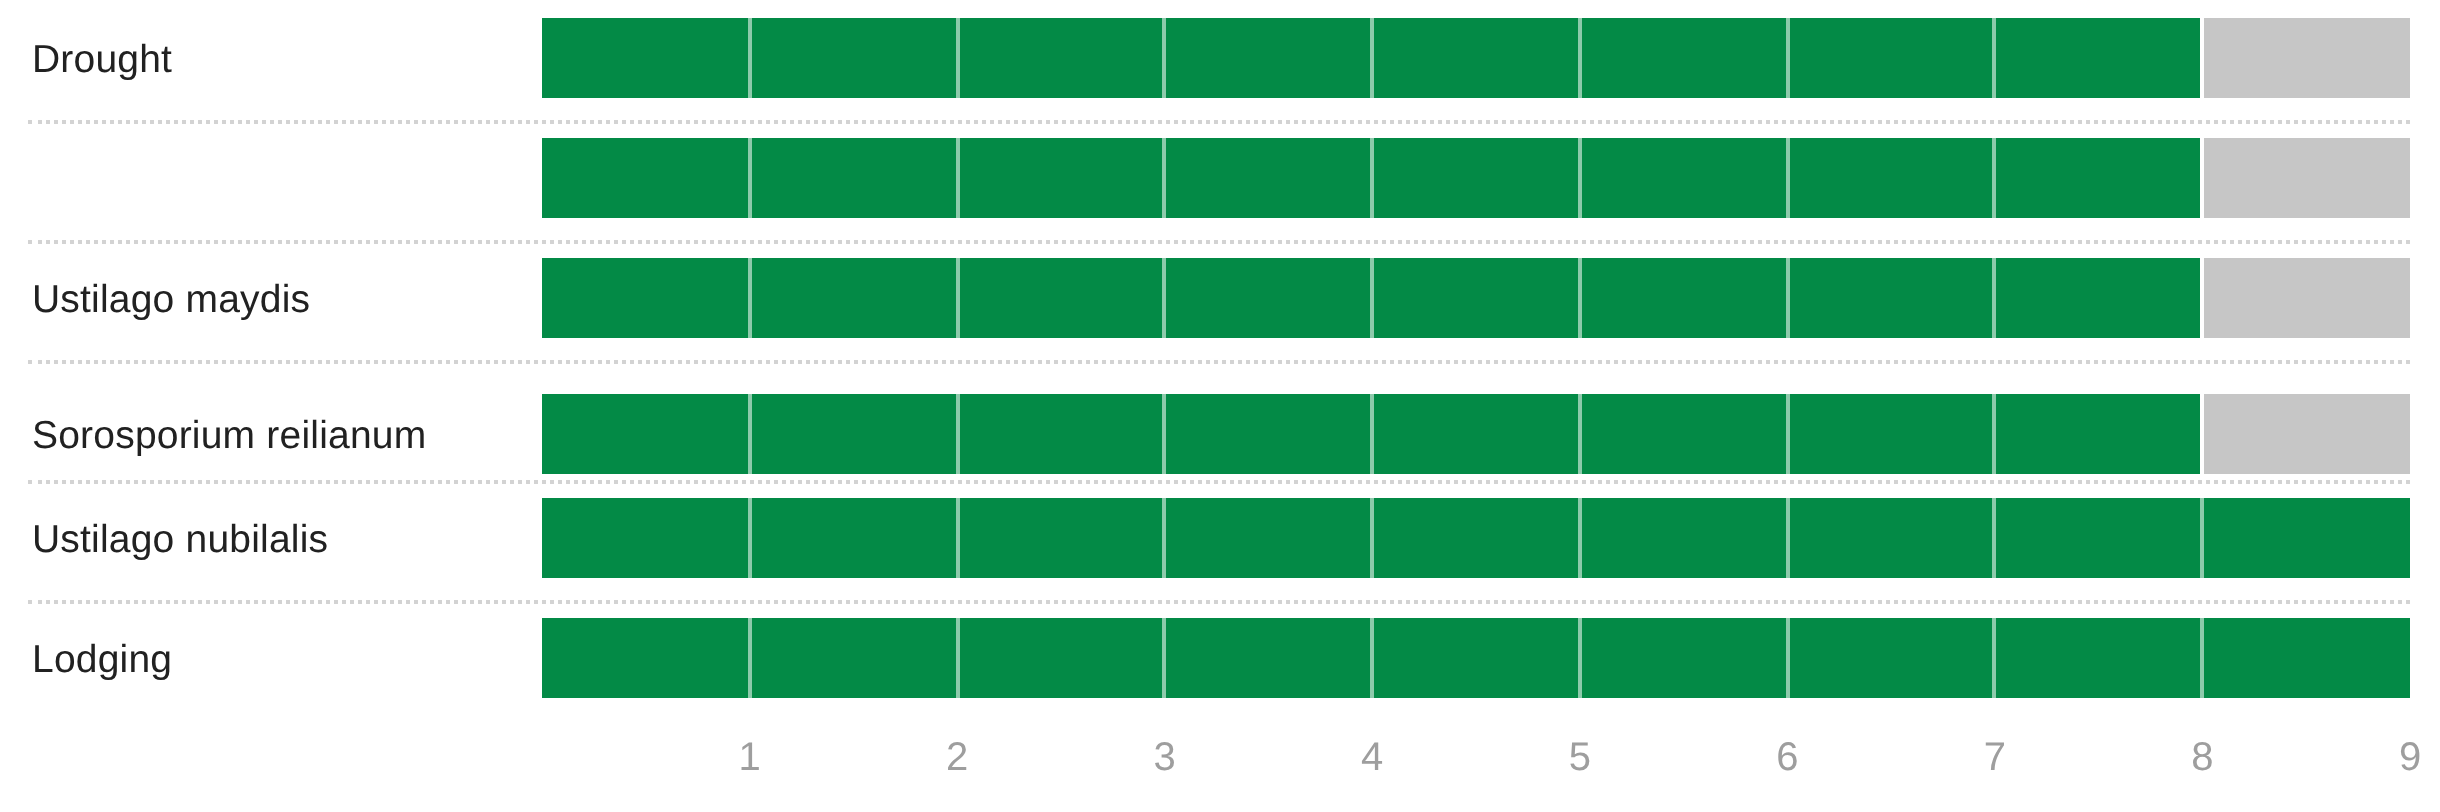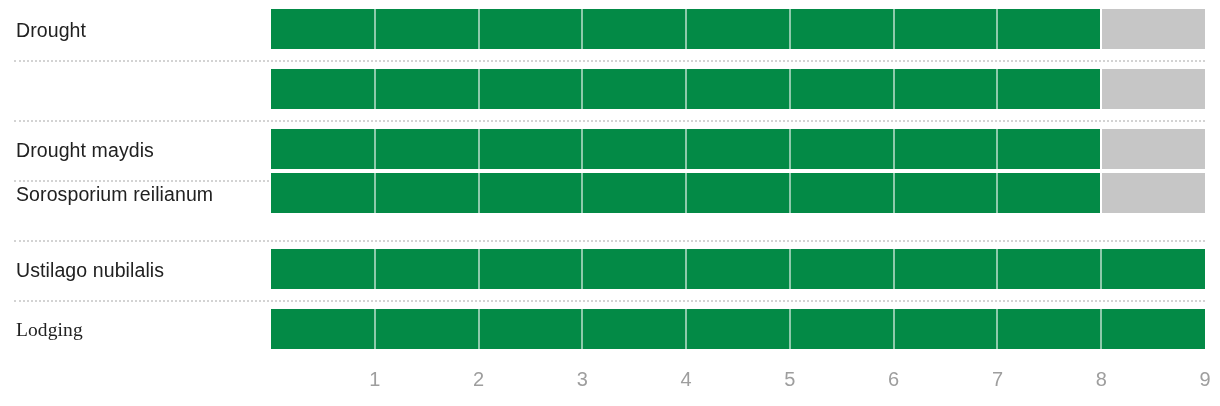--- a/index.html
+++ b/index.html
@@ -125,35 +125,35 @@
           <div class="seg-div" style="left: 310.333px;"></div>
           <div class="seg-div" style="left: 414.111px;"></div>
           <div class="seg-div" style="left: 517.889px;"></div>
           <div class="seg-div" style="left: 621.667px;"></div>
           <div class="seg-div" style="left: 725.444px;"></div>
           <div class="seg-div on-gray" style="left: 829.222px;"></div>
         </div>
       </div>
       <div class="row-sep" style="top: 120px;"></div>
       <div class="row" style="top: 120px;">
-        <div class="row-label">Drought maydis</div>
+        <div class="row-label">Ustilago maydis</div>
         <div class="bar-track" style="left: 271px; width: 934px;">
           <div class="bar-fill" style="width: 830.222px;"></div>
           <div class="seg-div" style="left: 102.778px;"></div>
           <div class="seg-div" style="left: 206.556px;"></div>
           <div class="seg-div" style="left: 310.333px;"></div>
           <div class="seg-div" style="left: 414.111px;"></div>
           <div class="seg-div" style="left: 517.889px;"></div>
           <div class="seg-div" style="left: 621.667px;"></div>
           <div class="seg-div" style="left: 725.444px;"></div>
           <div class="seg-div on-gray" style="left: 829.222px;"></div>
         </div>
       </div>
       <div class="row-sep" style="top: 180px;"></div>
-      <div class="row" style="top: 164px;">
+      <div class="row" style="top: 188px;">
         <div class="row-label">Sorosporium reilianum</div>
         <div class="bar-track" style="left: 271px; width: 934px;">
           <div class="bar-fill" style="width: 830.222px;"></div>
           <div class="seg-div" style="left: 102.778px;"></div>
           <div class="seg-div" style="left: 206.556px;"></div>
           <div class="seg-div" style="left: 310.333px;"></div>
           <div class="seg-div" style="left: 414.111px;"></div>
           <div class="seg-div" style="left: 517.889px;"></div>
           <div class="seg-div" style="left: 621.667px;"></div>
           <div class="seg-div" style="left: 725.444px;"></div>
@@ -169,21 +169,21 @@
           <div class="seg-div" style="left: 206.556px;"></div>
           <div class="seg-div" style="left: 310.333px;"></div>
           <div class="seg-div" style="left: 414.111px;"></div>
           <div class="seg-div" style="left: 517.889px;"></div>
           <div class="seg-div" style="left: 621.667px;"></div>
           <div class="seg-div" style="left: 725.444px;"></div>
           <div class="seg-div" style="left: 829.222px;"></div>
         </div>
       </div>
       <div class="row-sep" style="top: 300px;"></div>
-      <div class="row" style="top: 300px; font-family: Liberation Serif, serif;">
+      <div class="row" style="top: 300px;">
         <div class="row-label">Lodging</div>
         <div class="bar-track" style="left: 271px; width: 934px;">
           <div class="bar-fill" style="width: 934px;"></div>
           <div class="seg-div" style="left: 102.778px;"></div>
           <div class="seg-div" style="left: 206.556px;"></div>
           <div class="seg-div" style="left: 310.333px;"></div>
           <div class="seg-div" style="left: 414.111px;"></div>
           <div class="seg-div" style="left: 517.889px;"></div>
           <div class="seg-div" style="left: 621.667px;"></div>
           <div class="seg-div" style="left: 725.444px;"></div>

